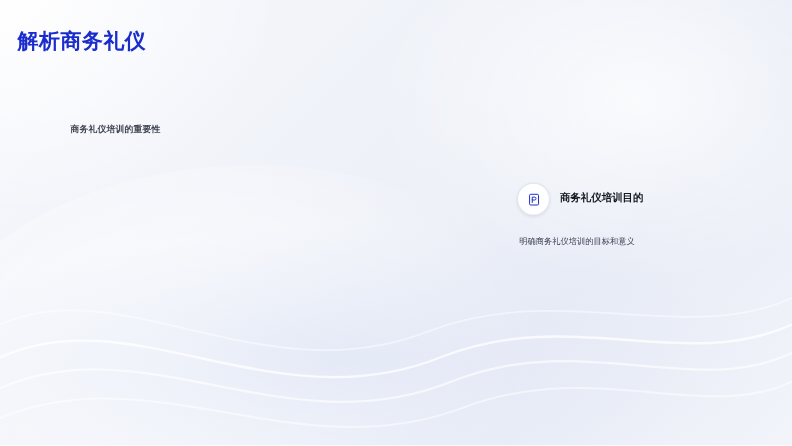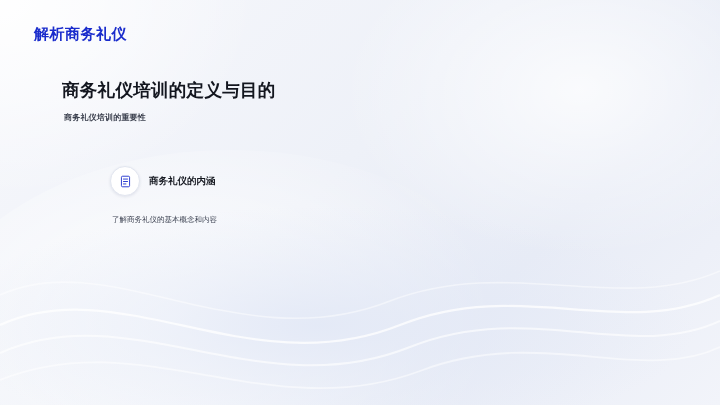--- a/index.html
+++ b/index.html
@@ -50,23 +50,23 @@
   .corner-glow {
     position: absolute;
     left: 0; top: 0;
     width: 260px; height: 200px;
     background: radial-gradient(ellipse at 0% 0%, rgba(255,255,255,0.95) 0%, rgba(255,255,255,0) 70%);
     pointer-events: none;
   }
 
   .slide-title {
     position: absolute;
-    left: 34px;
+    left: 16px;
     top: 25px;
-    font-size: 15px;
+    font-size: 19px;
     font-weight: bold;
     color: #1a2ccc;
     letter-spacing: 0.5px;
   }
 
   .section-heading {
     position: absolute;
     left: 62px;
     top: 78px;
     font-size: 17.5px;
@@ -148,38 +148,36 @@
 
   <svg class="wave" viewBox="0 0 720 230" preserveAspectRatio="none">
     <path d="M0,150 C120,95 250,210 400,150 C520,102 620,165 720,120" fill="none" stroke="#ffffff" stroke-width="2.2" opacity="0.9"></path>
     <path d="M0,178 C130,120 260,232 410,172 C530,124 630,188 720,146" fill="none" stroke="#ffffff" stroke-width="2" opacity="0.75"></path>
     <path d="M0,205 C140,148 270,252 420,196 C540,150 640,210 720,172" fill="none" stroke="#ffffff" stroke-width="1.8" opacity="0.6"></path>
     <path d="M0,120 C110,70 240,185 390,126 C510,80 620,140 720,96" fill="none" stroke="#ffffff" stroke-width="1.6" opacity="0.55"></path>
   </svg>
 
   <div class="slide-title">解析商务礼仪</div>
 
-  <div class="section-heading">商务礼仪培训的定义与目的</div>
   <div class="section-sub">商务礼仪培训的重要性</div>
 
   <div class="cards">
+
+
+    <div class="card">
+    </div>
 
     <div class="card">
       <div class="card-head">
         <div class="card-icon">
           <svg width="13" height="13" viewBox="0 0 16 16">
-            <rect x="3" y="1.5" width="10" height="13" rx="1.4" fill="none" stroke="#1a2ccc" stroke-width="1.1"></rect>
-            <line x1="5.5" y1="5" x2="10.5" y2="5" stroke="#1a2ccc" stroke-width="1.1" stroke-linecap="round"></line>
-            <line x1="5.5" y1="8" x2="10.5" y2="8" stroke="#1a2ccc" stroke-width="1.1" stroke-linecap="round"></line>
-            <line x1="5.5" y1="11" x2="8.5" y2="11" stroke="#1a2ccc" stroke-width="1.1" stroke-linecap="round"></line>
+            <rect x="3" y="2" width="10" height="12" rx="1.3" fill="none" stroke="#1a2ccc" stroke-width="1.1"></rect>
+            <path d="M6 5.2h2.6a1.6 1.6 0 0 1 0 3.2H6z" fill="none" stroke="#1a2ccc" stroke-width="1.1" stroke-linejoin="round"></path>
+            <line x1="6" y1="8.4" x2="6" y2="11.2" stroke="#1a2ccc" stroke-width="1.1" stroke-linecap="round"></line>
           </svg>
         </div>
-        <div class="card-title">商务礼仪的内涵</div>
+        <div class="card-title">商务礼仪培训目的</div>
       </div>
-      <div class="card-body">了解商务礼仪的基本概念和内容</div>
+      <div class="card-body">明确商务礼仪培训的目标和意义</div>
     </div>
-
-    <div class="card">
-    </div>
-
 
   </div>
 </div>
 
 </body></html>

